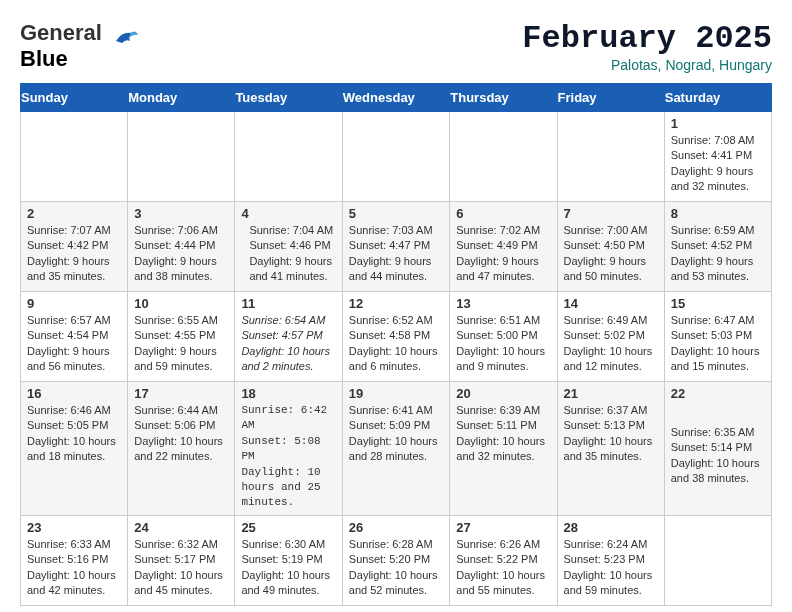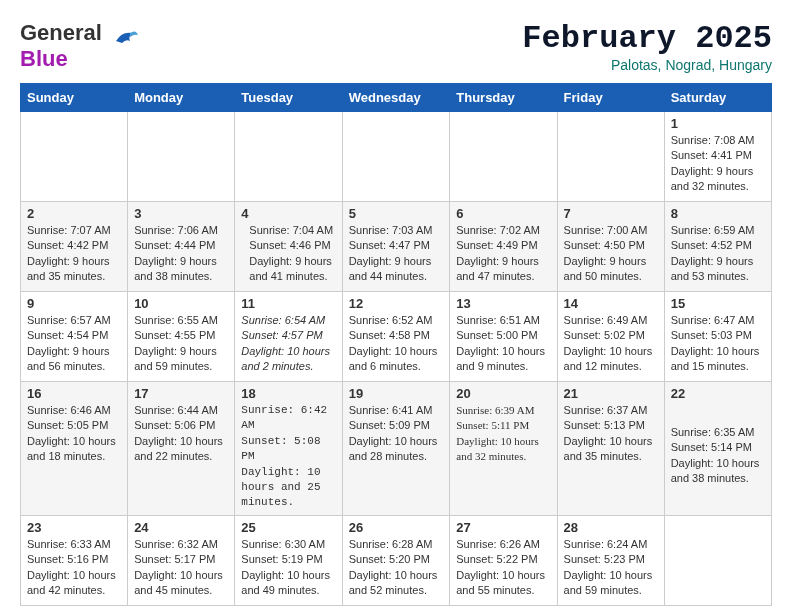--- a/index.html
+++ b/index.html
@@ -36,21 +36,21 @@
     }
     .calendar {
       width: 100%;
       border-collapse: collapse;
       border: 1px solid #ccc;
     }
     .calendar th {
       background-color: #1a5fb4;
       color: #fff;
       text-align: left;
-      padding: 6px 6px;
+      padding: 6px 0;
       font-size: 13px;
       border: 1px solid #1a5fb4;
     }
     .calendar td {
       vertical-align: top;
       border: 1px solid #ccc;
       padding: 4px 6px;
       width: 108px;
       height: 90px;
       font-size: 10px;
@@ -74,21 +74,21 @@
     .calendar thead tr th { background-color: #1a5fb4; }
   </style>
 </head>
 <body>
 
 <div class="header-area">
   <div class="logo">
     <div style="display:flex;align-items:center;gap:4px;">
       <div style="font-size:22px;font-weight:bold;color:#333;">
         <span>General</span><br>
-        <span style="color:#a21caf;">Blue</span>
+        <span style="color:#000000;">Blue</span>
       </div>
       <svg width="32" height="28" viewBox="0 0 32 28" style="margin-left:2px;margin-top:-10px;">
         <path d="M8,14 Q14,4 24,6 Q20,10 22,14 Q18,12 14,16 Z" fill="#1a5fb4"></path>
         <path d="M22,6 Q28,2 30,8 Q26,7 22,10 Z" fill="#4a9fd4"></path>
       </svg>
     </div>
   </div>
   <div class="title-area">
     <div class="month-title">February 2025</div>
     <div class="location-title">Palotas, Nograd, Hungary</div>
@@ -230,21 +230,21 @@
 Daylight: 10 hours and 25 minutes.</div>
         </td>
         <td>
           <div class="day-number">19</div>
           <div class="day-info" style="white-space: pre-line;">Sunrise: 6:41 AM
 Sunset: 5:09 PM
 Daylight: 10 hours and 28 minutes.</div>
         </td>
         <td>
           <div class="day-number">20</div>
-          <div class="day-info" style="white-space: pre-line; font-family: Liberation Serif, serif;">Sunrise: 6:39 AM
+          <div class="day-info" style="white-space: pre-line;">Sunrise: 6:39 AM
 Sunset: 5:11 PM
 Daylight: 10 hours and 32 minutes.</div>
         </td>
         <td>
           <div class="day-number">21</div>
           <div class="day-info" style="white-space: pre-line;">Sunrise: 6:37 AM
 Sunset: 5:13 PM
 Daylight: 10 hours and 35 minutes.</div>
         </td>
         <td>

